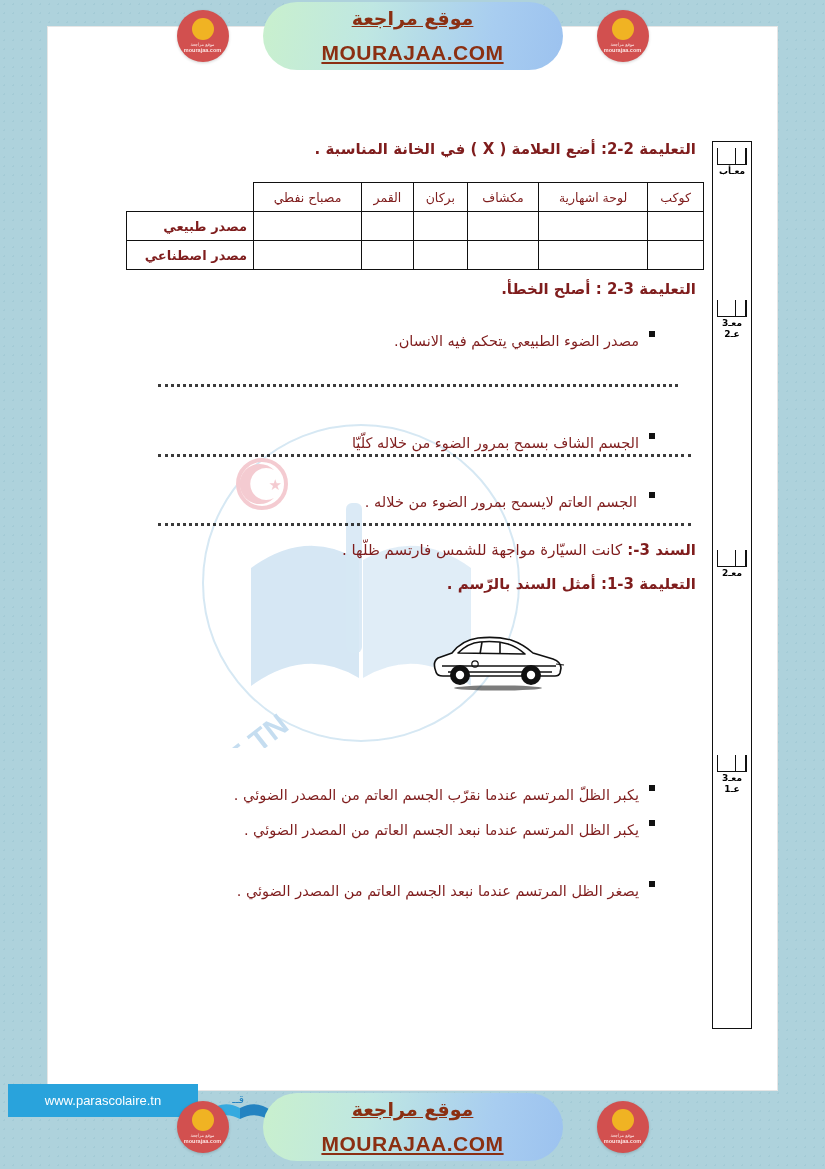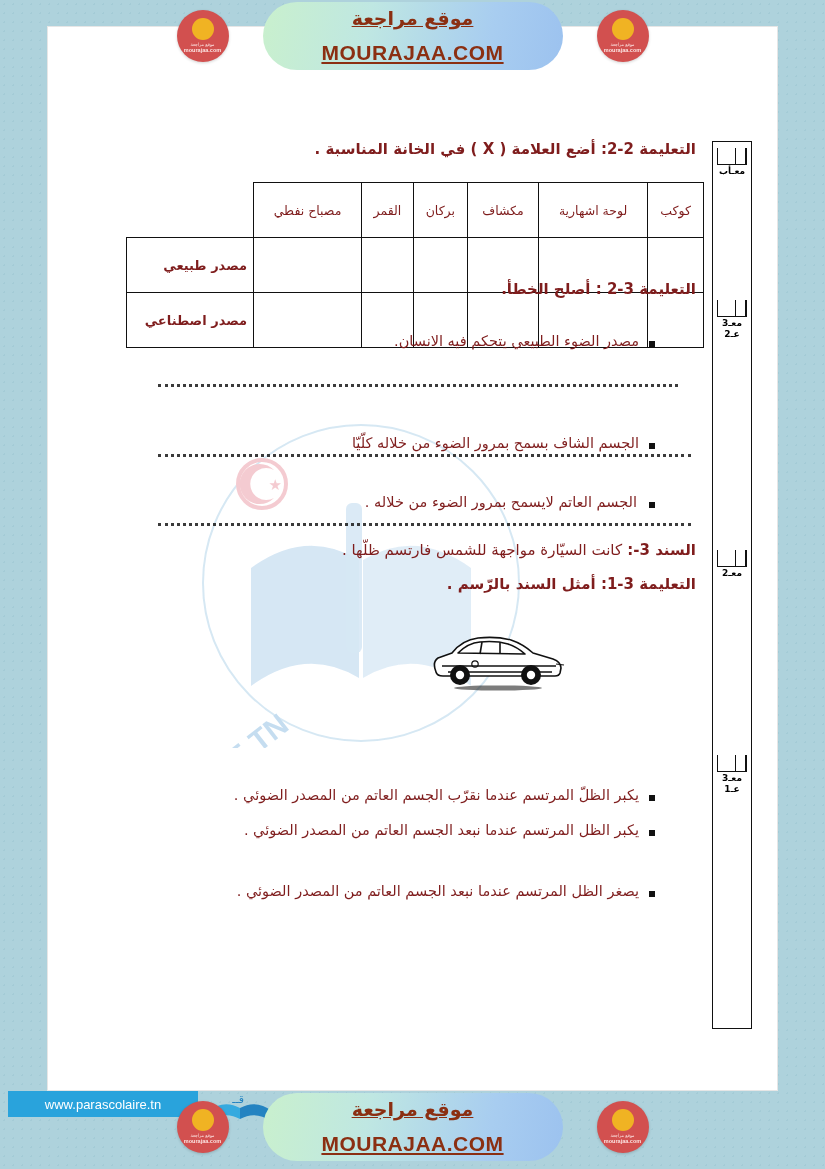--- a/index.html
+++ b/index.html
@@ -66,21 +66,21 @@
     font-size:9px;color:#7a4a05;font-weight:bold;
   }
   .badge-txt{
     font-size:4.5px;color:#fbe3e1;line-height:1.25;text-align:center;
     font-family:"Liberation Sans", sans-serif;
   }
   .badge-txt b{font-size:5.5px;display:block;}
   
   .ribbon{
     position:absolute;left:8px;bottom:52px;
-    width:190px;height:26px;background:#29a3dc;
+    width:190px;height:33px;background:#29a3dc;
     display:flex;align-items:center;justify-content:center;
     z-index:35;
   }
   .ribbon span{
     color:#ffffff;font-size:13px;
     font-family:"Liberation Sans", sans-serif;
   }
   .footer-logo{
     position:absolute;left:200px;bottom:48px;z-index:34;
     width:80px;height:36px;opacity:.95;
@@ -98,21 +98,21 @@
   }
   .line-q{
     position:absolute;
     font-size:15px;font-weight:bold;
     white-space:nowrap;
     font-family:"DejaVu Sans", sans-serif;
   }
   .line-q .norm{font-weight:normal;}
   .bullet-row{
     position:absolute;
-    display:flex;align-items:flex-end;gap:10px;
+    display:flex;align-items:flex-start;gap:10px;
     font-size:14.5px;white-space:nowrap;
     font-family:"DejaVu Sans", sans-serif;
   }
   .sq{
     display:inline-block;width:6px;height:6px;background:#111;
     flex:0 0 auto;position:relative;top:-2px;
   }
   .dots{
     position:absolute;height:2px;
     border-bottom:3px dotted #1a1a1a;
@@ -122,21 +122,21 @@
   table.src-table{
     position:absolute;left:126px;top:182px;
     width:578px;border-collapse:collapse;
     font-family:"DejaVu Sans", sans-serif;
   }
   table.src-table td,table.src-table th{
     border:1px solid #111;
     height:26px;
     font-size:12.5px;font-weight:normal;
     text-align:center;vertical-align:middle;
-    padding:14px 4px;
+    padding:1px 4px;
   }
   table.src-table th.rowhdr-blank{border:none;}
   table.src-table td.rowlabel{
     text-align:right;font-weight:bold;font-size:13px;
     width:116px;padding-right:6px;
   }
   
   .grade-strip{
     position:absolute;left:712px;top:133px;
     width:38px;height:886px;

